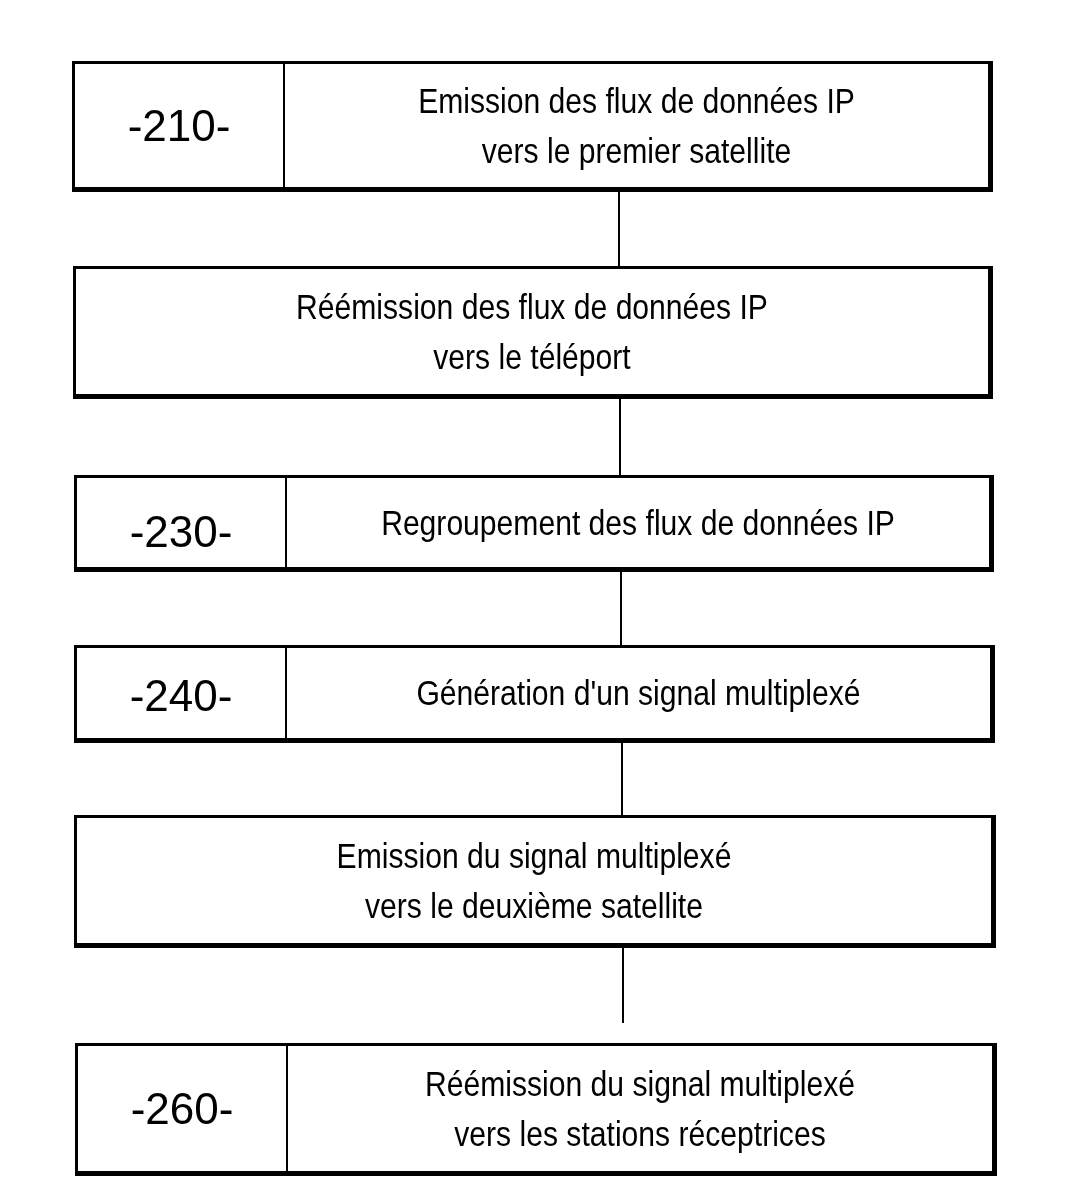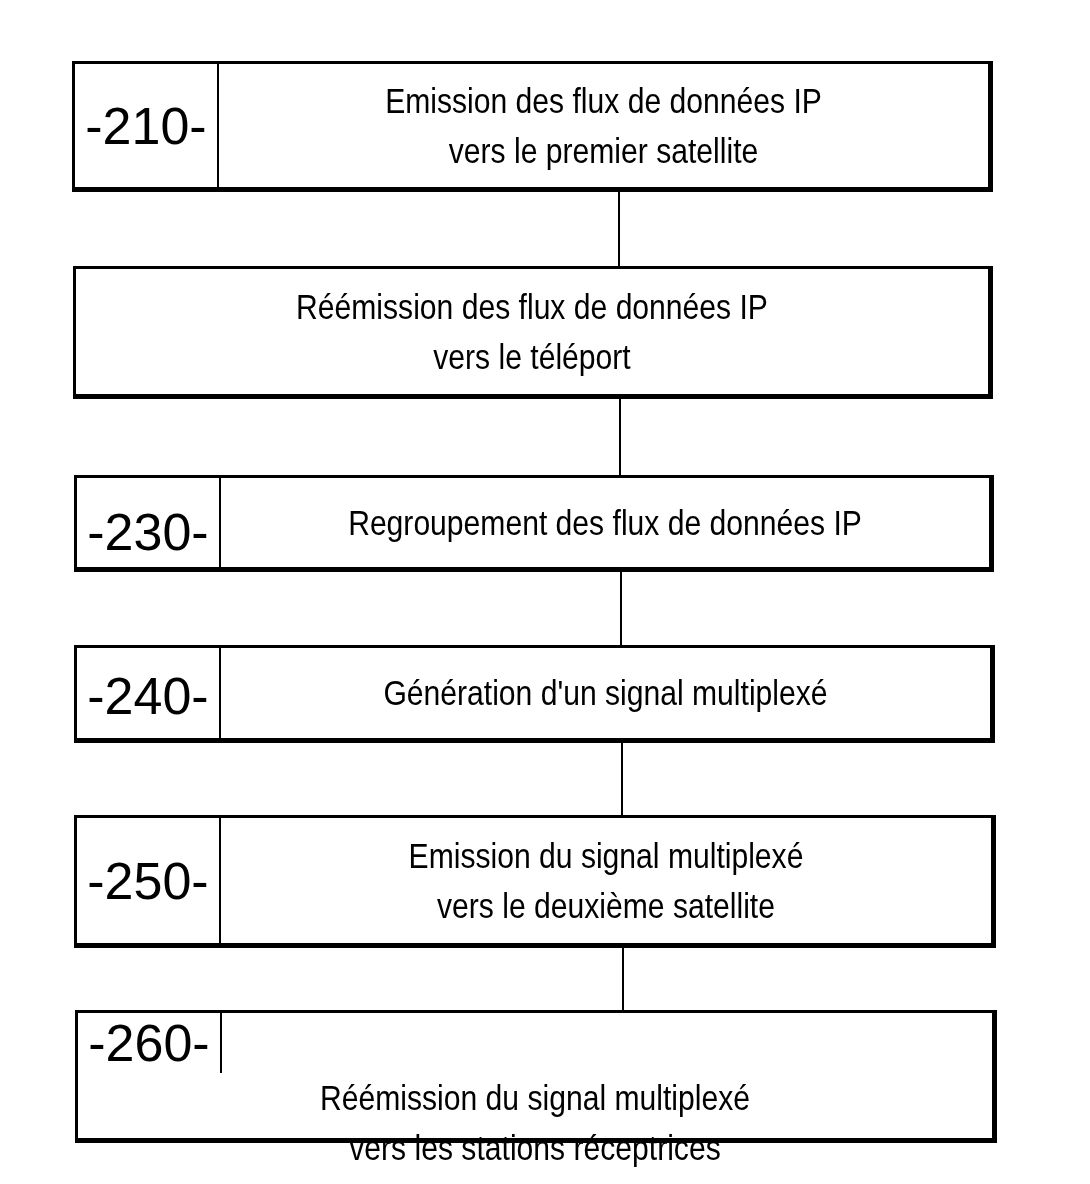--- a/index.html
+++ b/index.html
@@ -9,25 +9,25 @@
       position: absolute;
       box-sizing: border-box;
       border-top: 3px solid #000;
       border-left: 3px solid #000;
       border-right: 5px solid #000;
       border-bottom: 5px solid #000;
       background: #fff;
       display: flex;
     }
     .num {
-      width: 144px;
+      width: 210px;
       box-sizing: border-box;
       border-right: 2px solid #000;
       display: flex; align-items: center; justify-content: center;
-      font-size: 52px;
+      font-size: 44px;
       letter-spacing: 0px;
     }
     .label {
       flex: 1;
       display: flex; flex-direction: column; align-items: center; justify-content: center;
       font-size: 35px;
       line-height: 50px;
       transform: scaleX(0.86);
       white-space: nowrap;
     }
@@ -70,26 +70,25 @@
 </div>
 
 <div class="box" style="left:74px; top:645px; width:921px; height:98px;">
   <div class="num" style="padding-top:6px;text-align:center;">-240-</div>
   <div class="label top">
     <span>Génération d'un signal multiplexé</span>
   </div>
 </div>
 
 <div class="box" style="left:74px; top:815px; width:922px; height:133px;">
-  <div class="num">-250-</div>
   <div class="label">
     <span>Emission du signal multiplexé</span>
     <span>vers le deuxième satellite</span>
   </div>
 </div>
 
-<div class="box" style="left:75px; top:1010px; width:922px; height:133px;flex-direction:column;">
+<div class="box" style="left:75px; top:1043px; width:922px; height:133px;">
   <div class="num">-260-</div>
   <div class="label">
     <span>Réémission du signal multiplexé</span>
     <span>vers les stations réceptrices</span>
   </div>
 </div>
 
 </body></html>

